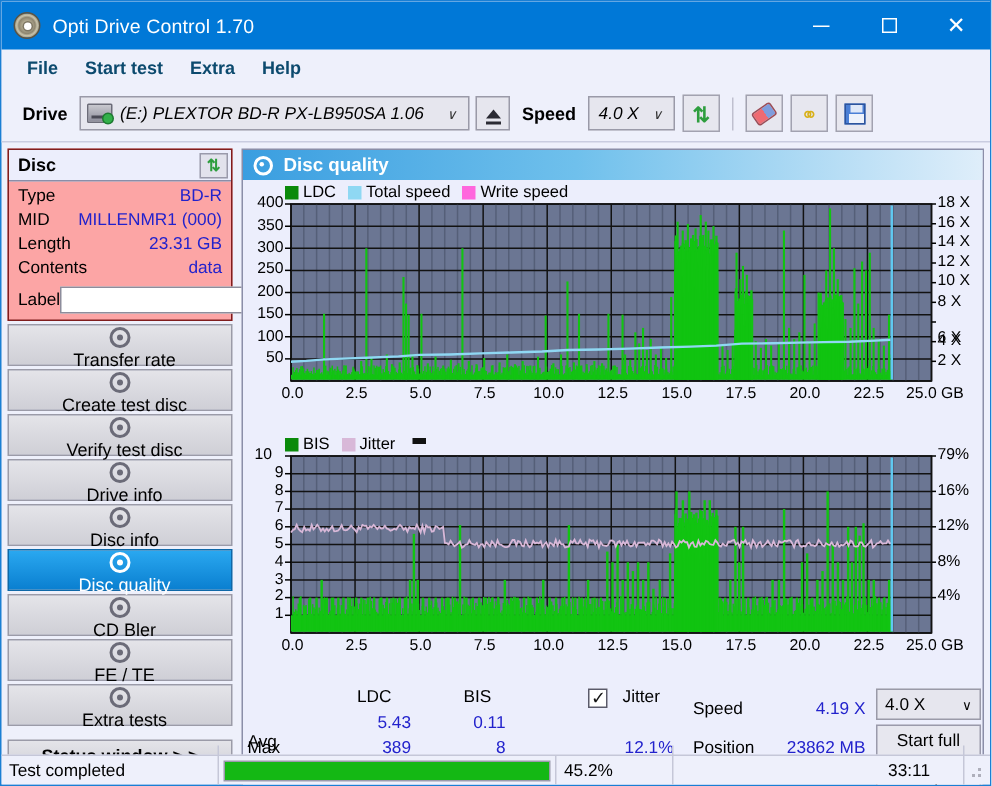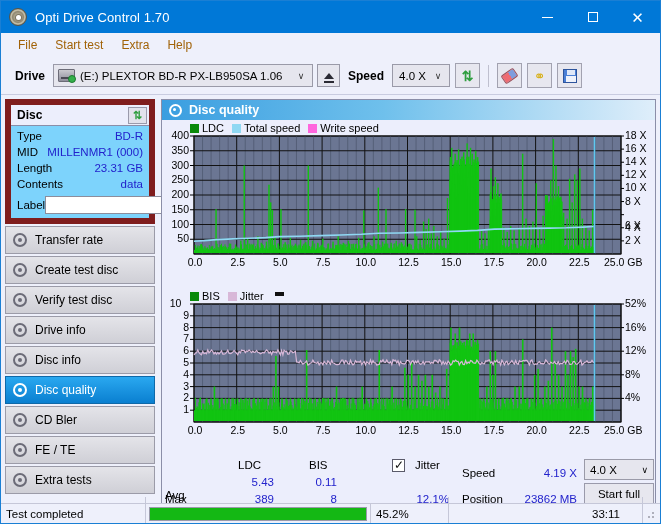--- a/index.html
+++ b/index.html
@@ -47,36 +47,36 @@
   }
   #winbtns { position: absolute; right: 0; top: 0; display: flex; }
   .glyph-min { width: 11px; height: 1px; background:#fff; }
   .glyph-max { width: 10px; height: 10px; border: 1px solid #fff; }
   .glyph-close { font-size: 15px; line-height: 1; }
 
   
   #menubar {
     height: 24px; background: #eef0fb;
     display: flex; align-items: center; padding-left: 8px;
-    font-size: 12px; color: #a16207;
+    font-size: 12px; color: #0c4a6e; font-weight: bold;
   }
   .menu-item { padding: 3px 9px; cursor: default; }
 
   
   #toolbar {
     height: 38px; background: #eef0fb;
     display: flex; align-items: center; padding: 0 6px;
     border-bottom: 1px solid #c9cce0;
     position: relative;
   }
   .tb-label { font-size: 12px; font-weight: bold; color: #000; margin: 0 8px 0 8px; }
   .combo {
     height: 23px; background: #e6e6ee; border: 1px solid #9a9aa8;
     display: flex; align-items: center; font-size: 11.5px; color:#000;
-    padding: 0 4px; position: relative;
+    padding: 0 4px; position: relative; font-style: italic;
   }
   #drive-combo { width: 260px; }
   #speed-combo { width: 58px; padding-left:6px; }
   .combo .caret {
     margin-left: auto; width: 14px; text-align: center;
     font-size: 9px; color: #333;
   }
   .drive-ico {
     width: 17px; height: 13px; margin-right: 5px; position: relative;
     background: linear-gradient(#c9c9cf, #8e8e9b);
@@ -115,21 +115,21 @@
   }
   .ico-save::before{content:"";position:absolute;left:3px;top:0;width:8px;height:5px;background:#dfe8f8;}
   .ico-save::after{content:"";position:absolute;left:2px;bottom:0;width:10px;height:6px;background:#eef2fb;}
 
   
   #body { display:flex; height: 430px; }
 
   
   #left { width: 158px; padding: 4px 4px 0 4px; }
   .panel {
-    background: #7dd3fc; border: 6px solid #7f1d1d;
+    background: #fca5a5; border: 1px solid #7f1d1d;
   }
   .panel-head {
     height: 21px; display:flex; align-items:center;
     border-bottom: 1px solid #8b8ea8;
     padding-left: 6px;
     background: #eceefc;
   }
   .panel-head .t { font-size: 12px; font-weight: bold; color:#000; }
   .panel-head .hbtn {
     margin-left:auto; margin-right:2px;
@@ -147,21 +147,21 @@
     display:flex;align-items:center;justify-content:center;}
   .disc-ico { width:13px;height:13px;border-radius:50%;
     background: radial-gradient(circle, #fff 0 16%, #d8d36a 20%, #b8b04a 55%, #efecae 75%, #9e9840 100%);
     border:1px solid #8a8436;}
 
   .navbtn {
     height: 28px; margin-top: 2px;
     background: linear-gradient(#e4e4e9, #cfcfd6);
     border: 1px solid #9b9ba8;
     display: flex; align-items: center;
-    font-size: 12px; color:#000; padding-left: 6px;
+    font-size: 12px; color:#000; padding-left: 6px; flex-direction: column;
   }
   .navbtn.active {
     background: linear-gradient(#2aa8f0, #0a7fd0);
     border: 1px solid #0e68a8;
     color:#fff;
   }
   .navbtn .nico {
     width:16px;height:16px;margin-right:7px; position:relative; flex:0 0 16px;
   }
   .nico .ring {
@@ -2192,21 +2192,21 @@
         <div class="axis-lab l" style="left: 0px; width: 27px; top: 9px; text-align: center;">10</div>
             <div class="axis-lab l" style="left: 0px; width: 27px; top: 20.8px;">9</div>
             <div class="axis-lab l" style="left: 0px; width: 27px; top: 32.6px;">8</div>
             <div class="axis-lab l" style="left: 0px; width: 27px; top: 44.4px;">7</div>
             <div class="axis-lab l" style="left: 0px; width: 27px; top: 56.2px;">6</div>
             <div class="axis-lab l" style="left: 0px; width: 27px; top: 68px;">5</div>
             <div class="axis-lab l" style="left: 0px; width: 27px; top: 79.8px;">4</div>
             <div class="axis-lab l" style="left: 0px; width: 27px; top: 91.6px;">3</div>
             <div class="axis-lab l" style="left: 0px; width: 27px; top: 103.4px;">2</div>
             <div class="axis-lab l" style="left: 0px; width: 27px; top: 115.2px;">1</div>
-            <div class="axis-lab r" style="left: 463px; top: 9px;">52%</div>
+            <div class="axis-lab r" style="left: 463px; top: 9px;">79%</div>
             <div class="axis-lab r" style="left: 463px; top: 32.6px;">16%</div>
             <div class="axis-lab r" style="left: 463px; top: 56.2px;">12%</div>
             <div class="axis-lab r" style="left: 463px; top: 79.8px;">8%</div>
             <div class="axis-lab r" style="left: 463px; top: 103.4px;">4%</div>
             <div class="axis-lab" style="left: 16px; width: 34px; text-align: center; top: 136px;">0.0</div>
             <div class="axis-lab" style="left: 58.7px; width: 34px; text-align: center; top: 136px;">2.5</div>
             <div class="axis-lab" style="left: 101.4px; width: 34px; text-align: center; top: 136px;">5.0</div>
             <div class="axis-lab" style="left: 144.1px; width: 34px; text-align: center; top: 136px;">7.5</div>
             <div class="axis-lab" style="left: 186.8px; width: 34px; text-align: center; top: 136px;">10.0</div>
             <div class="axis-lab" style="left: 229.5px; width: 34px; text-align: center; top: 136px;">12.5</div>

